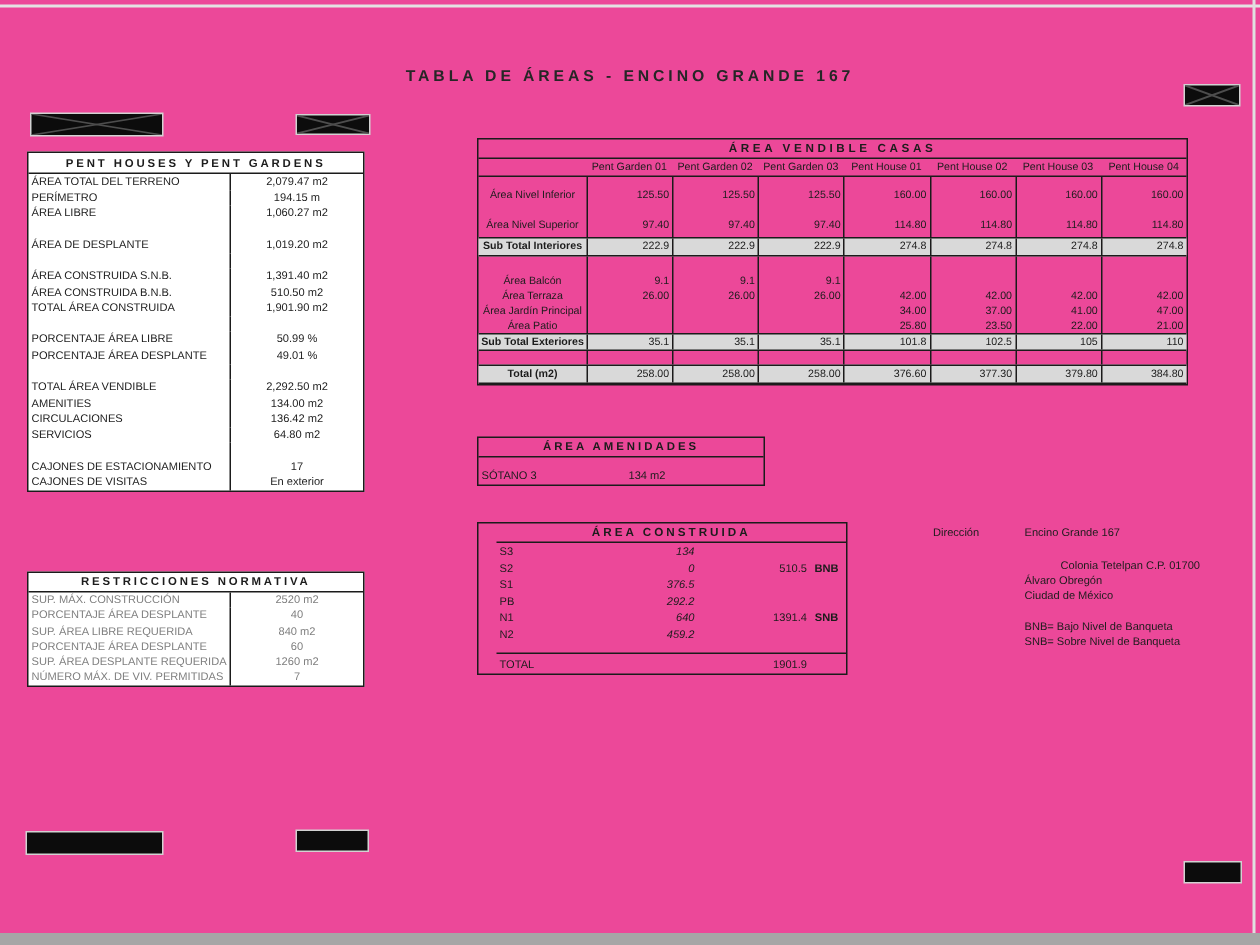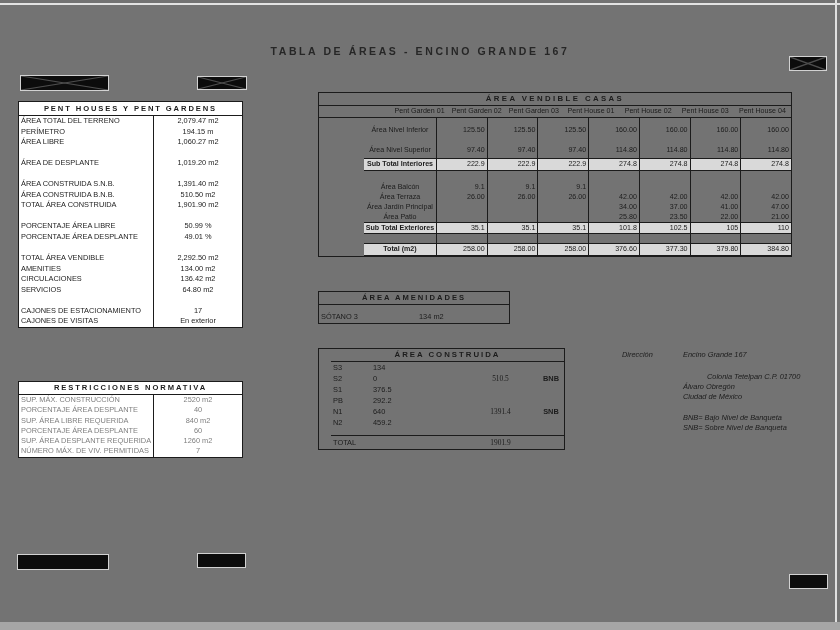--- a/index.html
+++ b/index.html
@@ -1,16 +1,16 @@
 <!DOCTYPE html>
 <html><head>
 <meta charset="utf-8">
 <style>
   html,body{margin:0;padding:0;background:#fff;}
-  .pg{position:relative;width:840px;height:630px;background:#737373;overflow:hidden;
+  .pg{position:relative;width:840px;height:630px;background:#ec4899;overflow:hidden;
       font-family:"Liberation Sans","DejaVu Sans",sans-serif;color:#1c1c1c;}
   .abs{position:absolute;box-sizing:border-box;}
   
   .edge-top{position:absolute;left:0;top:3px;width:100%;height:2px;background:#e3e3e3;}
   .edge-right{position:absolute;left:835px;top:0;width:2px;height:100%;background:#e0e0e0;}
   .edge-bottom{position:absolute;left:0;top:622px;width:100%;height:8px;background:#a6a6a6;}
   
   .title{left:0;top:45px;width:840px;text-align:center;font-weight:700;font-size:10.5px;
          letter-spacing:2.6px;color:#262626;white-space:nowrap;}
   
@@ -23,21 +23,21 @@
   .lrow{display:flex;height:10.55px;line-height:10.5px;font-size:7.4px;white-space:nowrap;}
   .lrow .ll{flex:1;padding-left:2px;overflow:hidden;}
   .lrow .lv{width:88px;border-left:1px solid #1b1b1b;text-align:center;}
   .restr .lrow{height:10.3px;line-height:10.2px;color:#7f7f7f;justify-content:flex-end;}
   
   .vt{border:1.5px solid #1b1b1b;}
   .vt-head{height:12px;line-height:12px;border-bottom:1.2px solid #1b1b1b;text-align:center;
            font-weight:700;font-size:7.8px;letter-spacing:2.4px;white-space:nowrap;}
   .vt-cols{display:grid;grid-template-columns:72px repeat(7,1fr);height:11px;line-height:11px;
            border-bottom:1px solid #1b1b1b;font-size:7.1px;text-align:center;white-space:nowrap;}
-  .vt-row{display:grid;grid-template-columns:72px repeat(7,1fr);font-size:7.1px;white-space:nowrap;margin-left:45px;}
+  .vt-row{display:grid;grid-template-columns:72px repeat(7,1fr);font-size:7.1px;white-space:nowrap;}
   .vt-row .lab{text-align:center;overflow:hidden;}
   .vt-row .c{border-left:1px solid #1b1b1b;text-align:right;padding-right:2px;box-sizing:border-box;}
   .h24{height:24px;line-height:24px;}
   .h16{height:16px;line-height:16px;}
   .h11{height:11px;line-height:11px;}
   .h10{height:10px;line-height:10px;}
   .h9{height:9px;line-height:9px;}
   .shade{background:#d9d9d9;border-top:1px solid #1b1b1b;border-bottom:1px solid #1b1b1b;}
   .shade .lab{font-weight:700;}
   
@@ -46,27 +46,27 @@
            font-size:7.6px;letter-spacing:2px;text-align:center;white-space:nowrap;}
   .am-row{position:relative;height:18px;font-size:7.4px;}
   .am-row .al{position:absolute;left:2px;bottom:2px;}
   .am-row .av{position:absolute;left:100px;bottom:2px;}
   
   .ct{border:1.5px solid #1b1b1b;padding-left:12px;}
   .ct-head{height:12px;line-height:12px;border-bottom:1px solid #1b1b1b;font-weight:700;
            font-size:7.8px;letter-spacing:2px;text-align:center;white-space:nowrap;}
   .ct-row{display:flex;height:11px;line-height:11px;font-size:7.4px;white-space:nowrap;}
   .ct-l{width:40px;padding-left:2px;}
-  .ct-v1{width:90px;}
-  .ct-v2{width:75px;text-align:center;font-family:Liberation Serif, serif;}
+  .ct-v1{width:90px;text-align:right;font-style:italic;}
+  .ct-v2{width:75px;text-align:right;}
   .ct-v3{flex:1;text-align:center;font-weight:700;}
   .ct-gap{height:7px;}
   .ct-total{border-top:1.5px solid #1b1b1b;height:13px;line-height:13px;display:flex;font-size:7.4px;}
   
-  .dir{font-size:7.4px;white-space:nowrap;font-style:italic;}
+  .dir{font-size:7.4px;white-space:nowrap;}
   .dir span{position:absolute;white-space:nowrap;}
 </style>
 </head>
 <body>
 
 <div class="pg">
 
   <div class="edge-top"></div>
   <div class="edge-right"></div>
   <div class="edge-bottom"></div>

